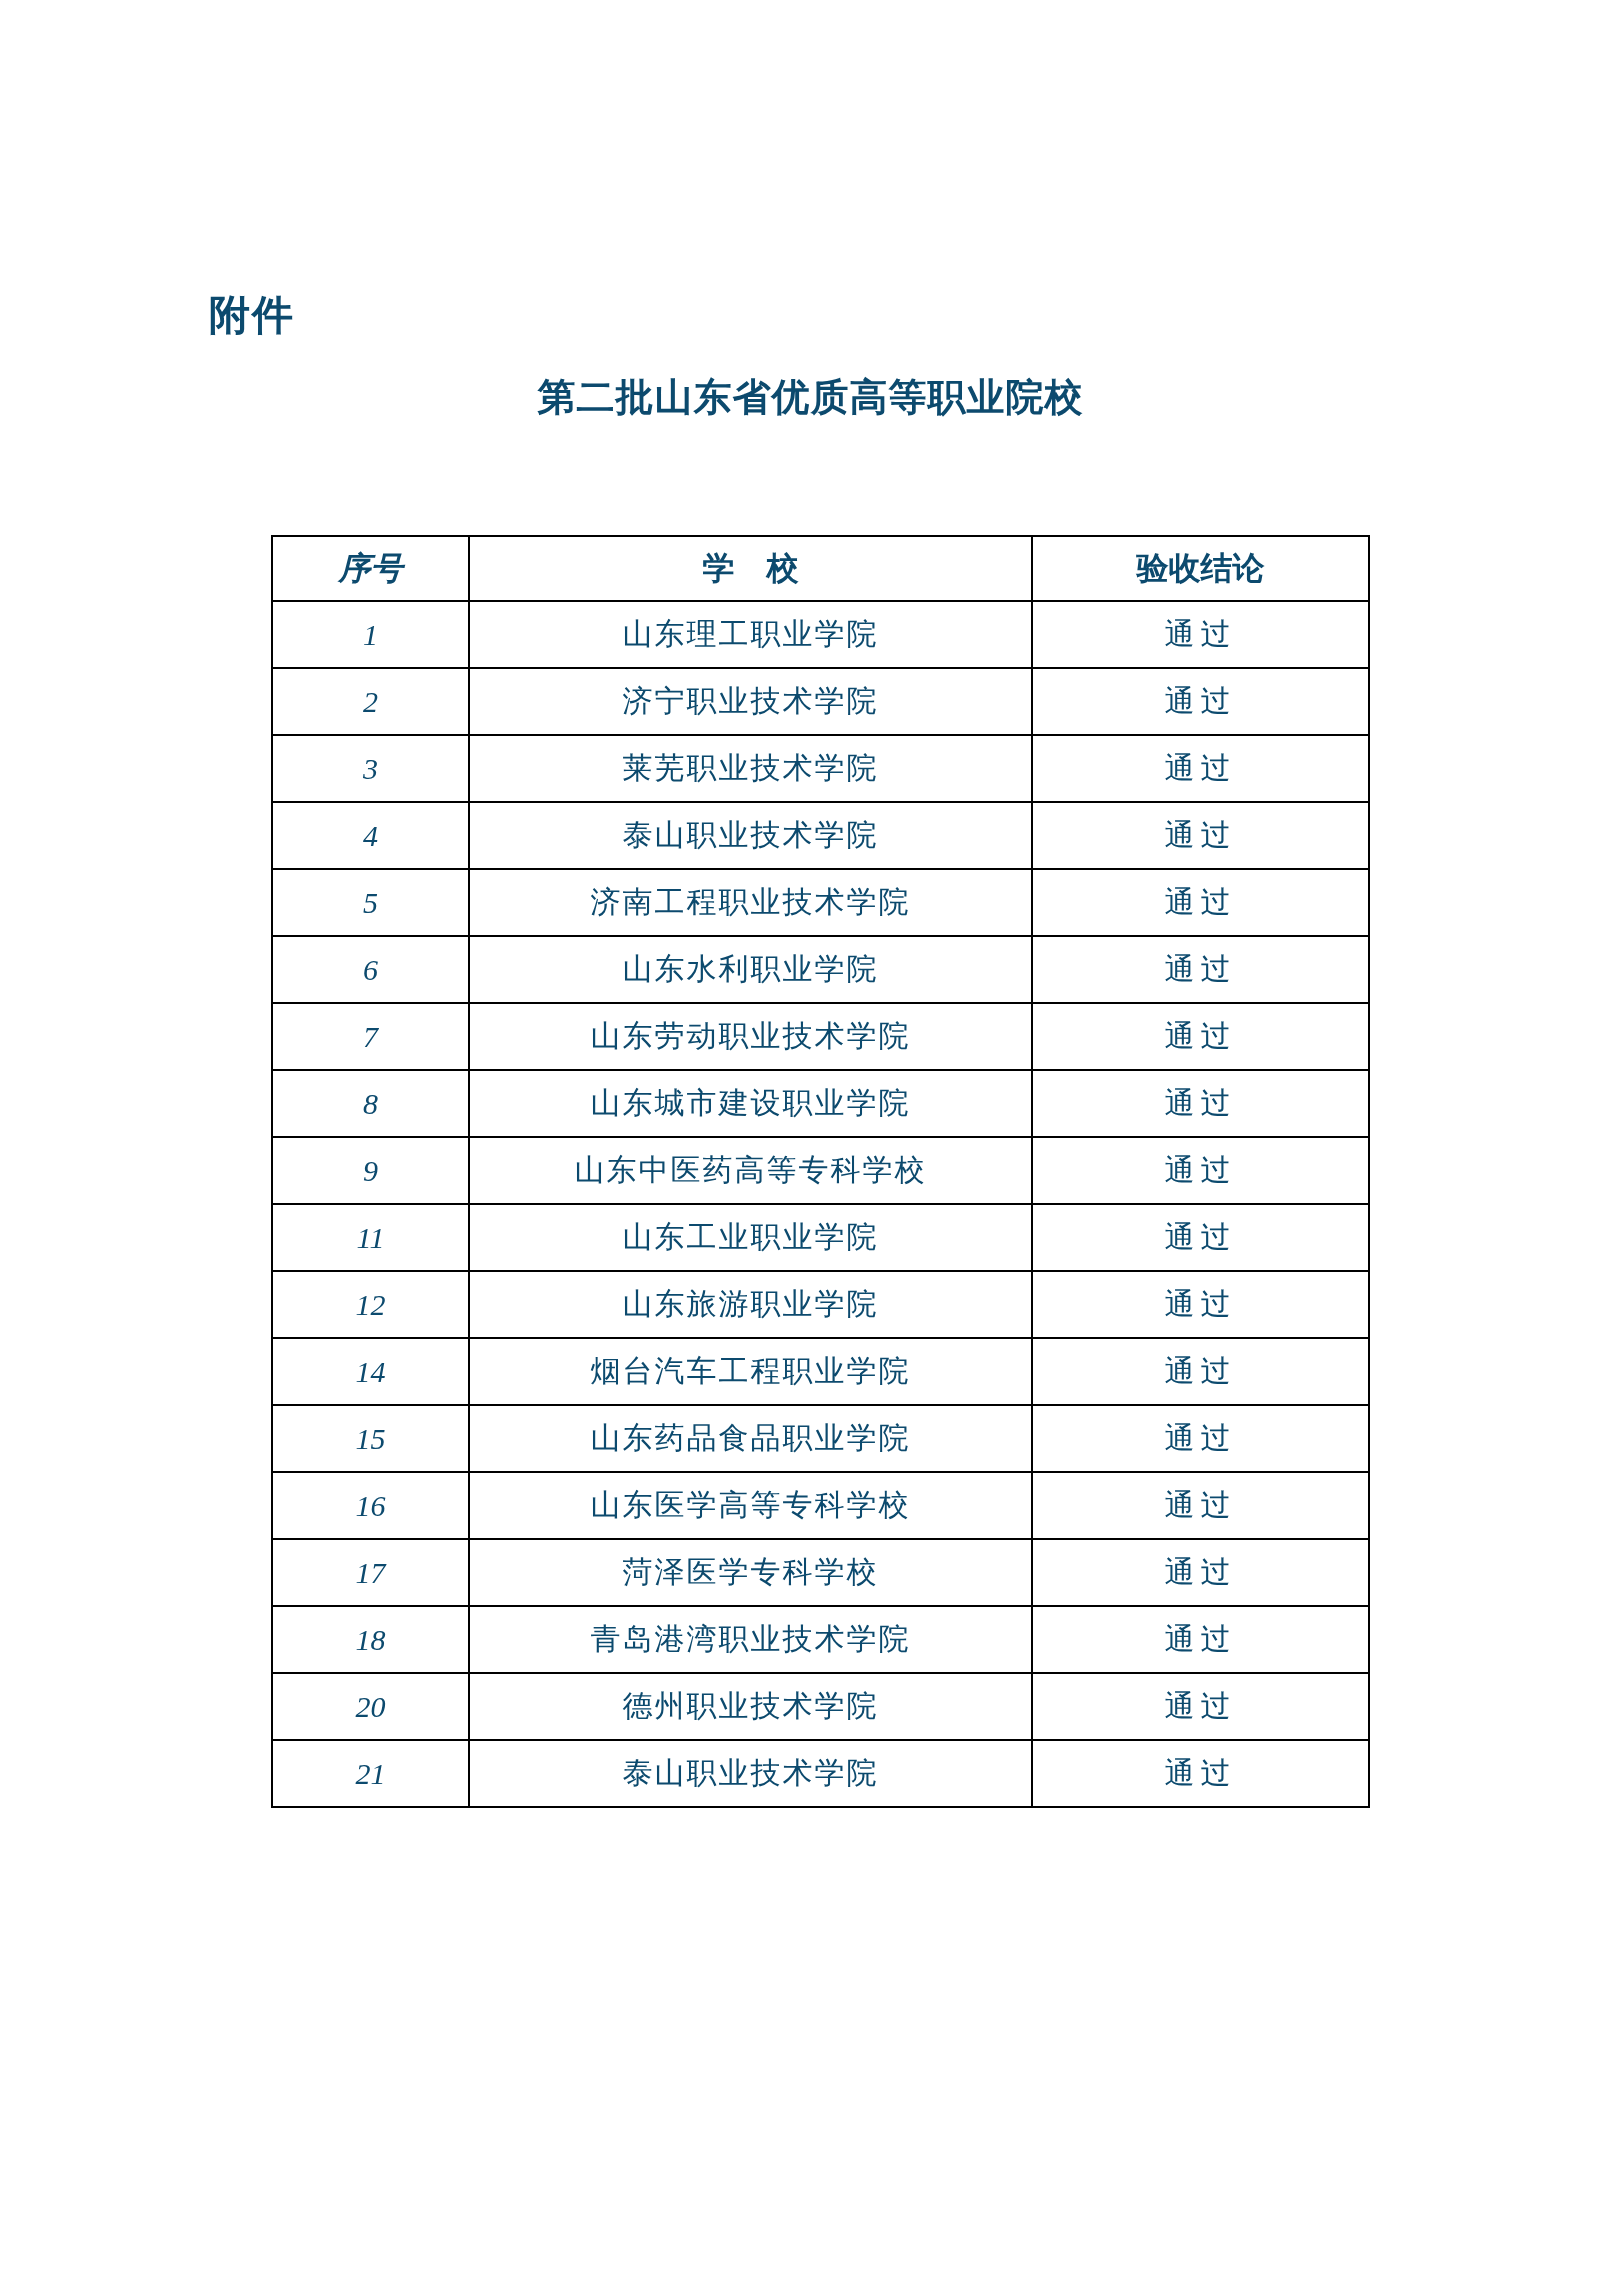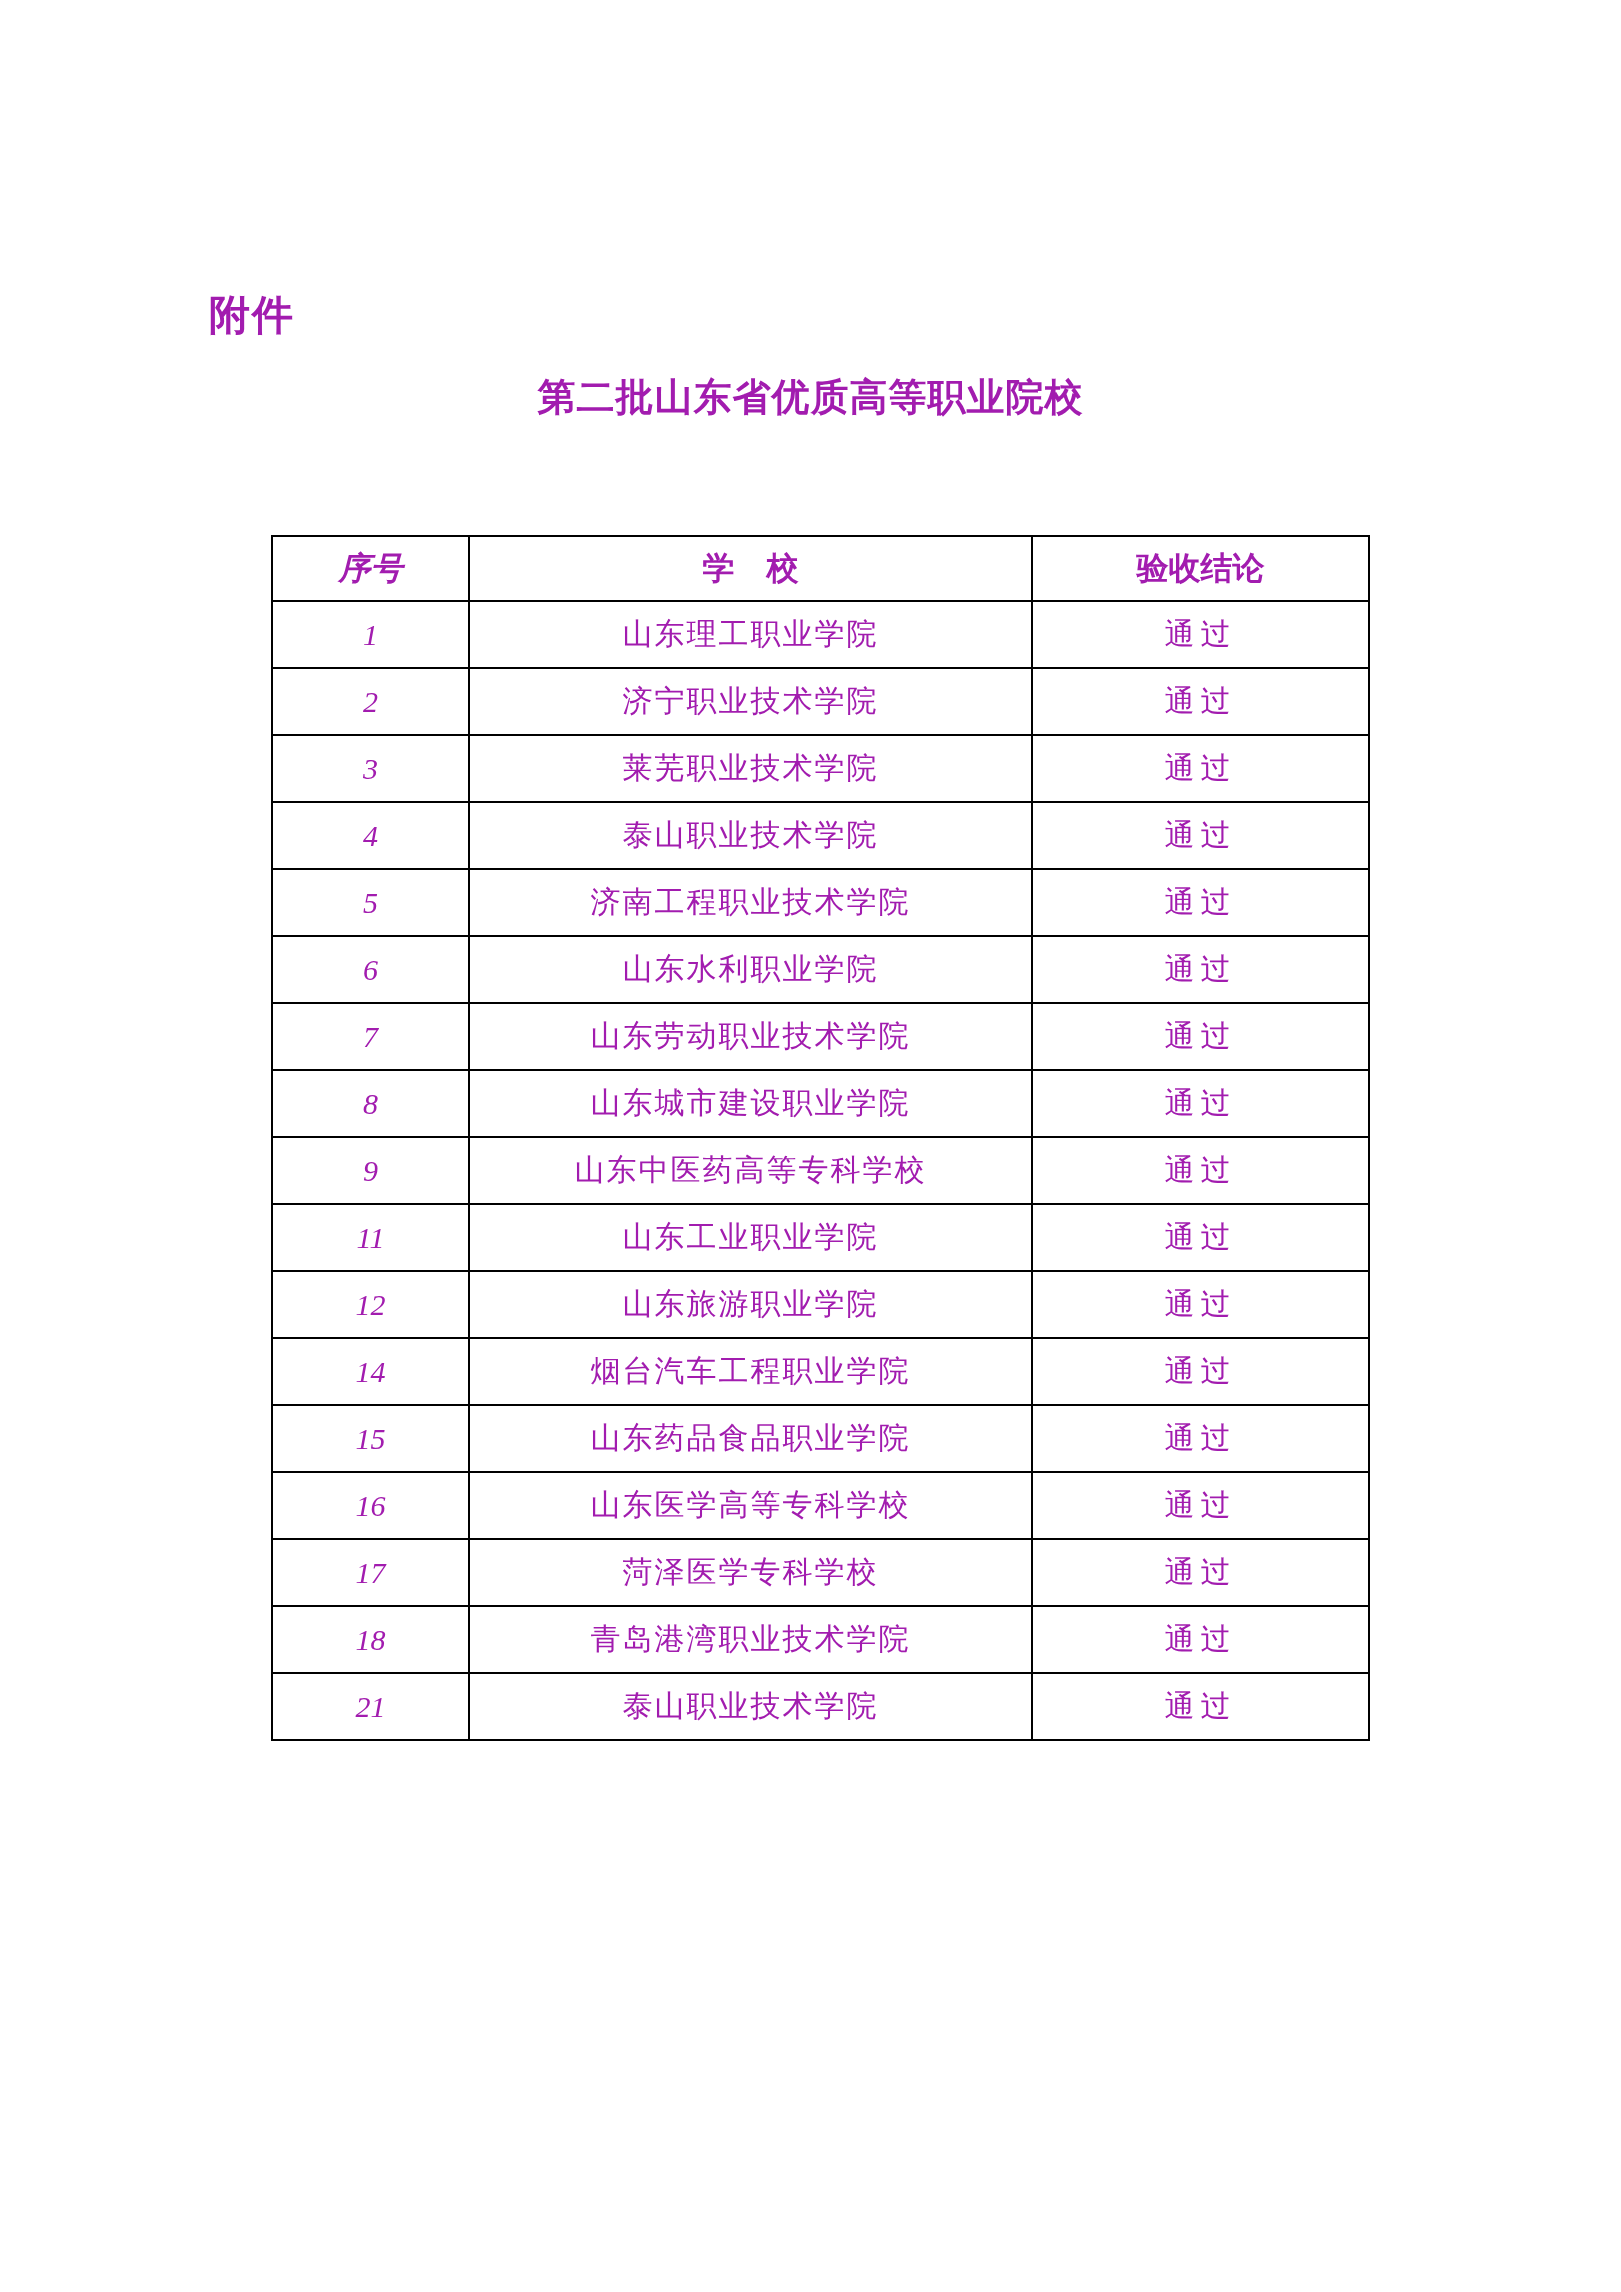--- a/index.html
+++ b/index.html
@@ -5,21 +5,21 @@
   html, body {
     margin: 0;
     padding: 0;
     background: #ffffff;
   }
   .page {
     position: relative;
     width: 1621px;
     height: 2293px;
     background: #ffffff;
-    color: #a21caf;
+    color: #0c4a6e;
     font-family: "Liberation Serif", "DejaVu Serif", serif;
     overflow: hidden;
   }
   .attachment {
     position: absolute;
     left: 209px;
     top: 292px;
     font-family: "Liberation Sans", "DejaVu Sans", sans-serif;
     font-weight: bold;
     font-size: 41px;
@@ -177,20 +177,25 @@
         <td class="col-index cell-index">17</td>
         <td class="col-school cell-school">菏泽医学专科学校</td>
         <td class="col-conclusion cell-conclusion">通过</td>
       </tr>
         <tr>
         <td class="col-index cell-index">18</td>
         <td class="col-school cell-school">青岛港湾职业技术学院</td>
         <td class="col-conclusion cell-conclusion">通过</td>
       </tr>
         <tr>
+        <td class="col-index cell-index">20</td>
+        <td class="col-school cell-school">德州职业技术学院</td>
+        <td class="col-conclusion cell-conclusion">通过</td>
+      </tr>
+        <tr>
         <td class="col-index cell-index">21</td>
         <td class="col-school cell-school">泰山职业技术学院</td>
         <td class="col-conclusion cell-conclusion">通过</td>
       </tr>
       </tbody>
   </table>
 
 </div>
 
 

